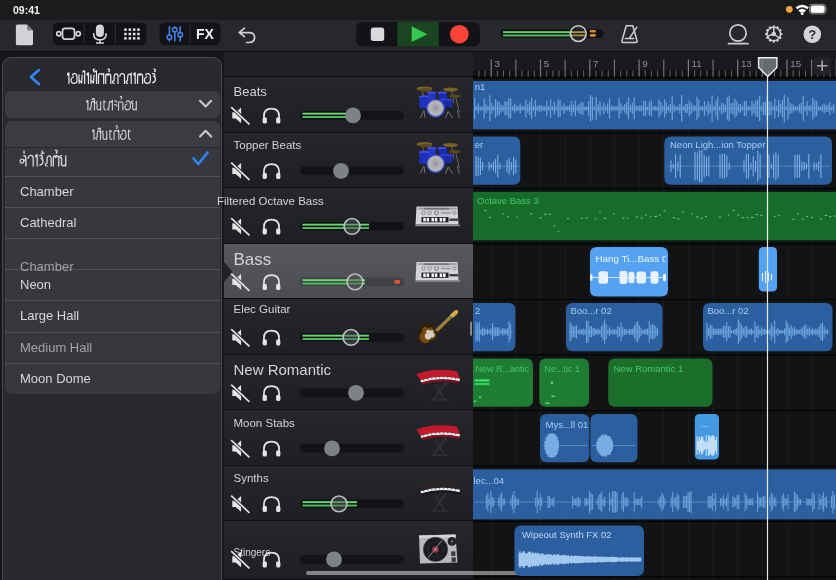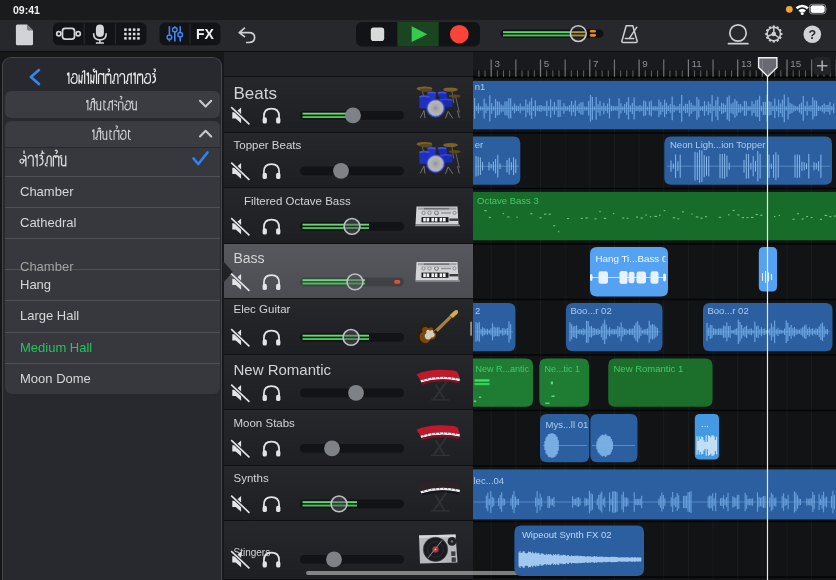--- a/index.html
+++ b/index.html
@@ -18,34 +18,34 @@
     <div class="abs" style="left:4.5px;top:175.9px;width:215px;height:1px;background:rgba(255,255,255,0.13)"></div>
     <div class="abs" style="left:4.5px;top:207.0px;width:215px;height:1px;background:rgba(255,255,255,0.13)"></div>
     <div class="abs" style="left:4.5px;top:238.1px;width:215px;height:1px;background:rgba(255,255,255,0.13)"></div>
     <div class="abs" style="left:4.5px;top:269.3px;width:215px;height:1px;background:rgba(255,255,255,0.13)"></div>
     <div class="abs" style="left:4.5px;top:300.4px;width:215px;height:1px;background:rgba(255,255,255,0.13)"></div>
     <div class="abs" style="left:4.5px;top:331.5px;width:215px;height:1px;background:rgba(255,255,255,0.13)"></div>
     <div class="abs" style="left:4.5px;top:362.7px;width:215px;height:1px;background:rgba(255,255,255,0.13)"></div>
     <div class="abs" style="left:20px;top:183.8px;font-size:13px;color:#d6d7d9">Chamber</div>
     <div class="abs" style="left:20px;top:214.9px;font-size:13px;color:#d6d7d9">Cathedral</div>
     <div class="abs" style="left:20px;top:259px;font-size:13px;color:#a3a3a3">Chamber</div>
-    <div class="abs" style="left:20px;top:277.2px;font-size:13px;color:#d6d7d9">Hang</div>
+    <div class="abs" style="left:20px;top:277.2px;font-size:13px;color:#d6d7d9">Neon</div>
     <div class="abs" style="left:20px;top:308.3px;font-size:13px;color:#d6d7d9">Large Hall</div>
-    <div class="abs" style="left:20px;top:339.5px;font-size:13px;color:#22c55e">Medium Hall</div>
+    <div class="abs" style="left:20px;top:339.5px;font-size:13px;color:#a3a3a3">Medium Hall</div>
     <div class="abs" style="left:20px;top:370.6px;font-size:13px;color:#d6d7d9">Moon Dome</div>
     <div class="abs" style="left:222px;top:52px;width:2px;height:528px;background:#17181b"></div>
     <div class="abs" style="left:224px;top:52px;width:249px;height:25.4px;background:#212225;border-bottom:1px solid #0e0f11"></div>
     <div class="abs" style="left:224px;top:77.4px;width:249px;height:55.5px;background:linear-gradient(#26272b,#1e1f22);border-bottom:1.5px solid #0f1013"></div>
-    <div class="abs" style="left:233.5px;top:83.6px;font-size:17px;color:#d2d3d6;white-space:nowrap">Beats</div>
+    <div class="abs" style="left:233.5px;top:83.6px;font-size:13px;color:#d2d3d6;white-space:nowrap">Beats</div>
     <div class="abs" style="left:224px;top:132.9px;width:249px;height:55.5px;background:linear-gradient(#26272b,#1e1f22);border-bottom:1.5px solid #0f1013"></div>
     <div class="abs" style="left:233.5px;top:139.1px;font-size:11.5px;color:#d2d3d6;white-space:nowrap">Topper Beats</div>
     <div class="abs" style="left:224px;top:188.4px;width:249px;height:55.5px;background:linear-gradient(#26272b,#1e1f22);border-bottom:1.5px solid #0f1013"></div>
-    <div class="abs" style="left:244px;top:194.6px;font-size:11.5px;color:#d2d3d6;white-space:nowrap">Filtered Octave Bass</div>
+    <div class="abs" style="left:217px;top:194.6px;font-size:11.5px;color:#d2d3d6;white-space:nowrap">Filtered Octave Bass</div>
     <div class="abs" style="left:224px;top:243.9px;width:249px;height:55.5px;background:linear-gradient(#56585d,#4b4d52);border-bottom:1.5px solid #0f1013"></div>
-    <div class="abs" style="left:233.5px;top:250.1px;font-size:14px;color:#d2d3d6;white-space:nowrap">Bass</div>
+    <div class="abs" style="left:233.5px;top:250.1px;font-size:17px;color:#d2d3d6;white-space:nowrap">Bass</div>
     <div class="abs" style="left:224px;top:299.4px;width:249px;height:55.5px;background:linear-gradient(#26272b,#1e1f22);border-bottom:1.5px solid #0f1013"></div>
     <div class="abs" style="left:233.5px;top:303px;font-size:11.5px;color:#d2d3d6;white-space:nowrap">Elec Guitar</div>
     <div class="abs" style="left:224px;top:354.9px;width:249px;height:55.5px;background:linear-gradient(#26272b,#1e1f22);border-bottom:1.5px solid #0f1013"></div>
     <div class="abs" style="left:233.5px;top:361.1px;font-size:15px;color:#d2d3d6;white-space:nowrap">New Romantic</div>
     <div class="abs" style="left:224px;top:410.4px;width:249px;height:55.5px;background:linear-gradient(#26272b,#1e1f22);border-bottom:1.5px solid #0f1013"></div>
     <div class="abs" style="left:233.5px;top:416.6px;font-size:11.5px;color:#d2d3d6;white-space:nowrap">Moon Stabs</div>
     <div class="abs" style="left:224px;top:465.9px;width:249px;height:55.5px;background:linear-gradient(#26272b,#1e1f22);border-bottom:1.5px solid #0f1013"></div>
     <div class="abs" style="left:233.5px;top:472.1px;font-size:11.5px;color:#d2d3d6;white-space:nowrap">Synths</div>
     <div class="abs" style="left:224px;top:521.4px;width:249px;height:58.6px;background:linear-gradient(#26272b,#1e1f22);border-bottom:1.5px solid #0f1013"></div>
     <div class="abs" style="left:233.5px;top:547px;font-size:10px;color:#d2d3d6;white-space:nowrap">Stingers</div>

